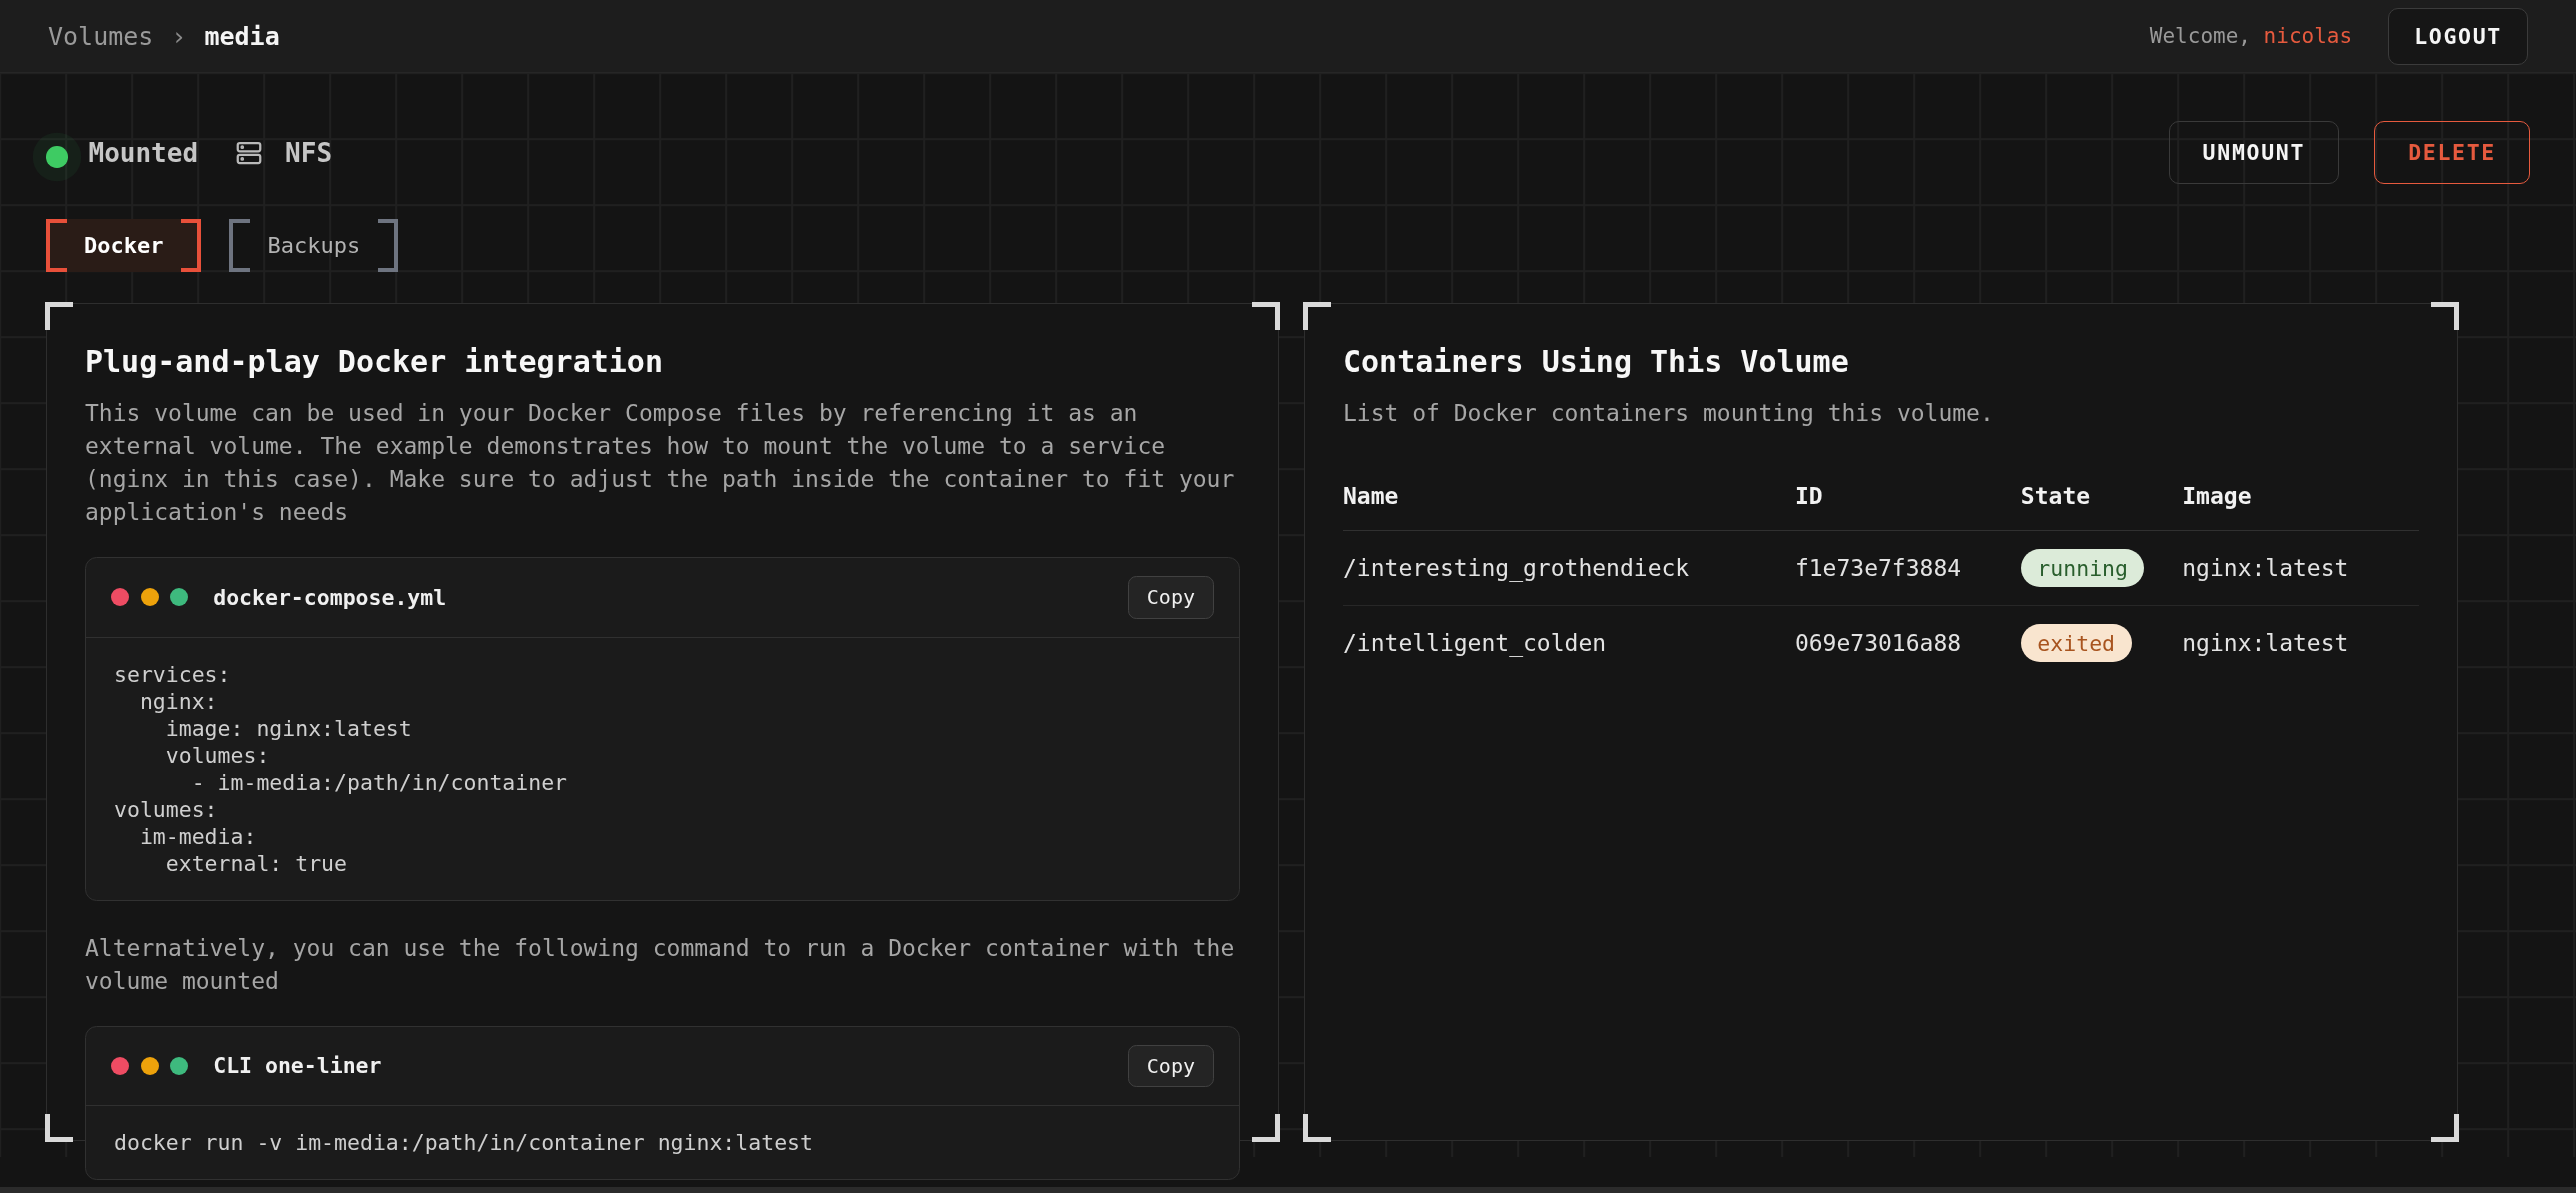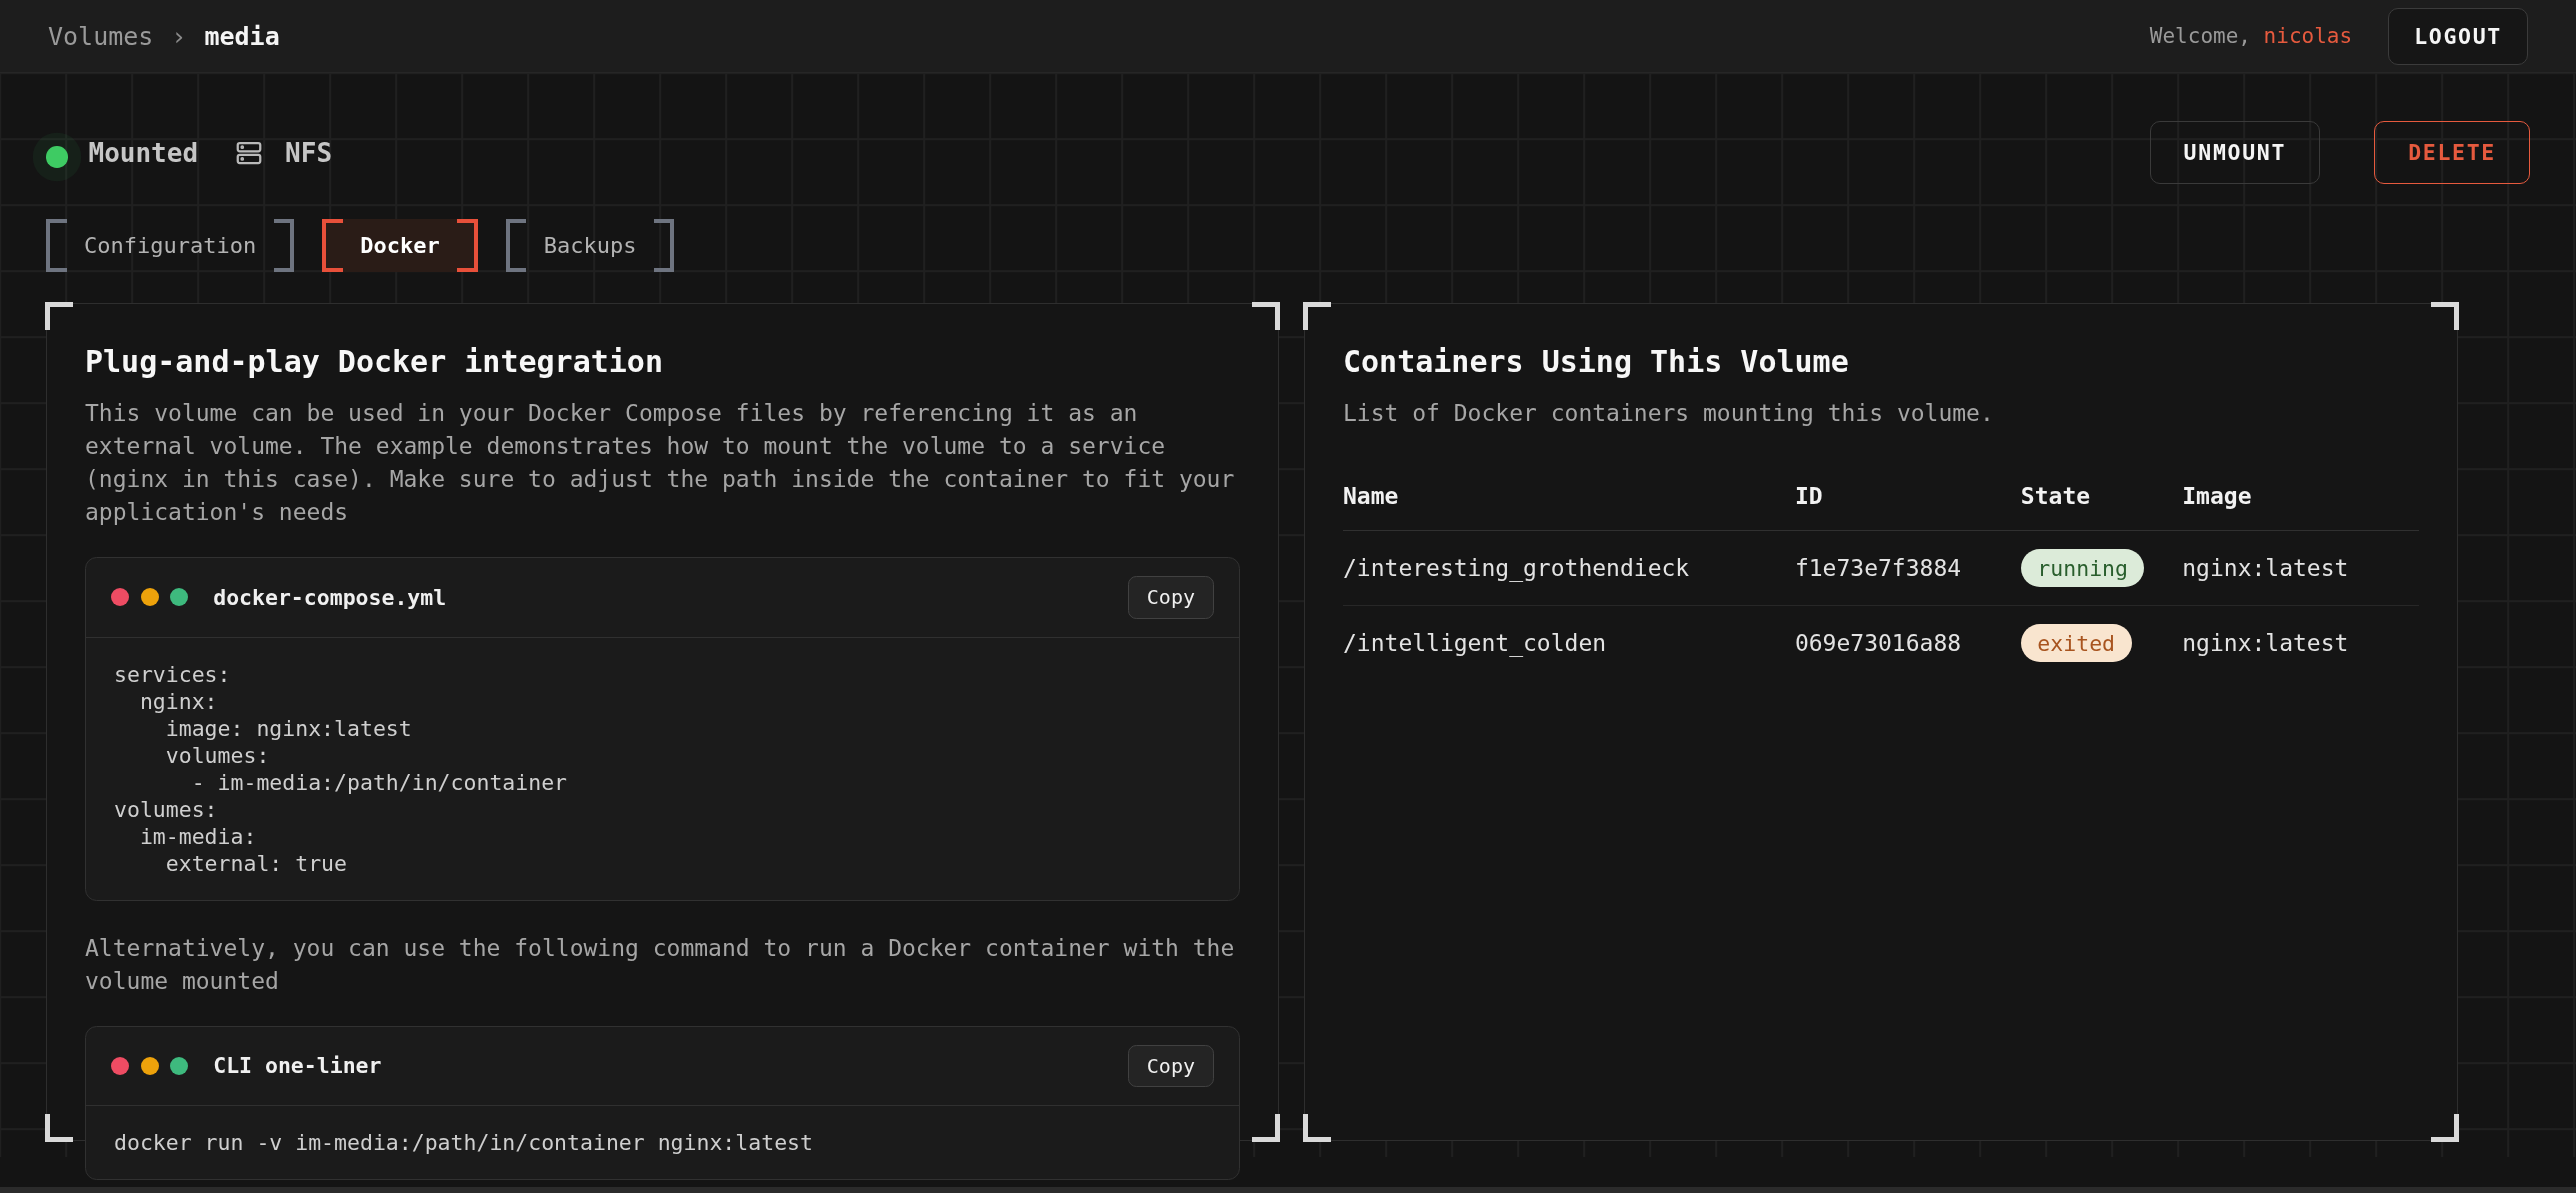--- a/index.html
+++ b/index.html
@@ -74,21 +74,21 @@
   }
   .status-left{display:flex;align-items:center;gap:36px;}
   .status-item{display:flex;align-items:flex-end;gap:21px;}
   .status-dot{
     width:21.5px;height:21.5px;border-radius:50%;
     background:var(--mounted-green);
     box-shadow:0 0 0 13.2px rgba(62,203,99,0.07);
   }
   .status-label{font-size:26px;font-weight:bold;color:#c6c6c6;}
   .nfs-icon{width:30px;height:30px;display:block;}
-  .actions{display:flex;gap:54px;}
+  .actions{display:flex;gap:35px;}
   .action-btn{
     font-family:inherit;
     font-size:21.5px;font-weight:bold;letter-spacing:1.7px;
     padding:18px 33px;border-radius:10px;cursor:pointer;
     background:transparent;
   }
   .unmount-btn{color:#f5f5f5;border:1.7px solid #3a3a3a;}
   .delete-btn{color:var(--accent);border:1.7px solid var(--accent);}
 
   
@@ -226,21 +226,20 @@
         <span class="status-label">NFS</span>
       </div>
     </div>
     <div class="actions">
       <button class="action-btn unmount-btn">UNMOUNT</button>
       <button class="action-btn delete-btn">DELETE</button>
     </div>
   </div>
 
   <div class="tabs-row">
-    <div class="tab">Configuration</div>
     <div class="tab active">Docker</div>
     <div class="tab">Backups</div>
   </div>
 
   <div class="panels">
 
     <section class="panel panel-left">
       <span class="corner tl"></span>
       <span class="corner tr"></span>
       <span class="corner bl"></span>

